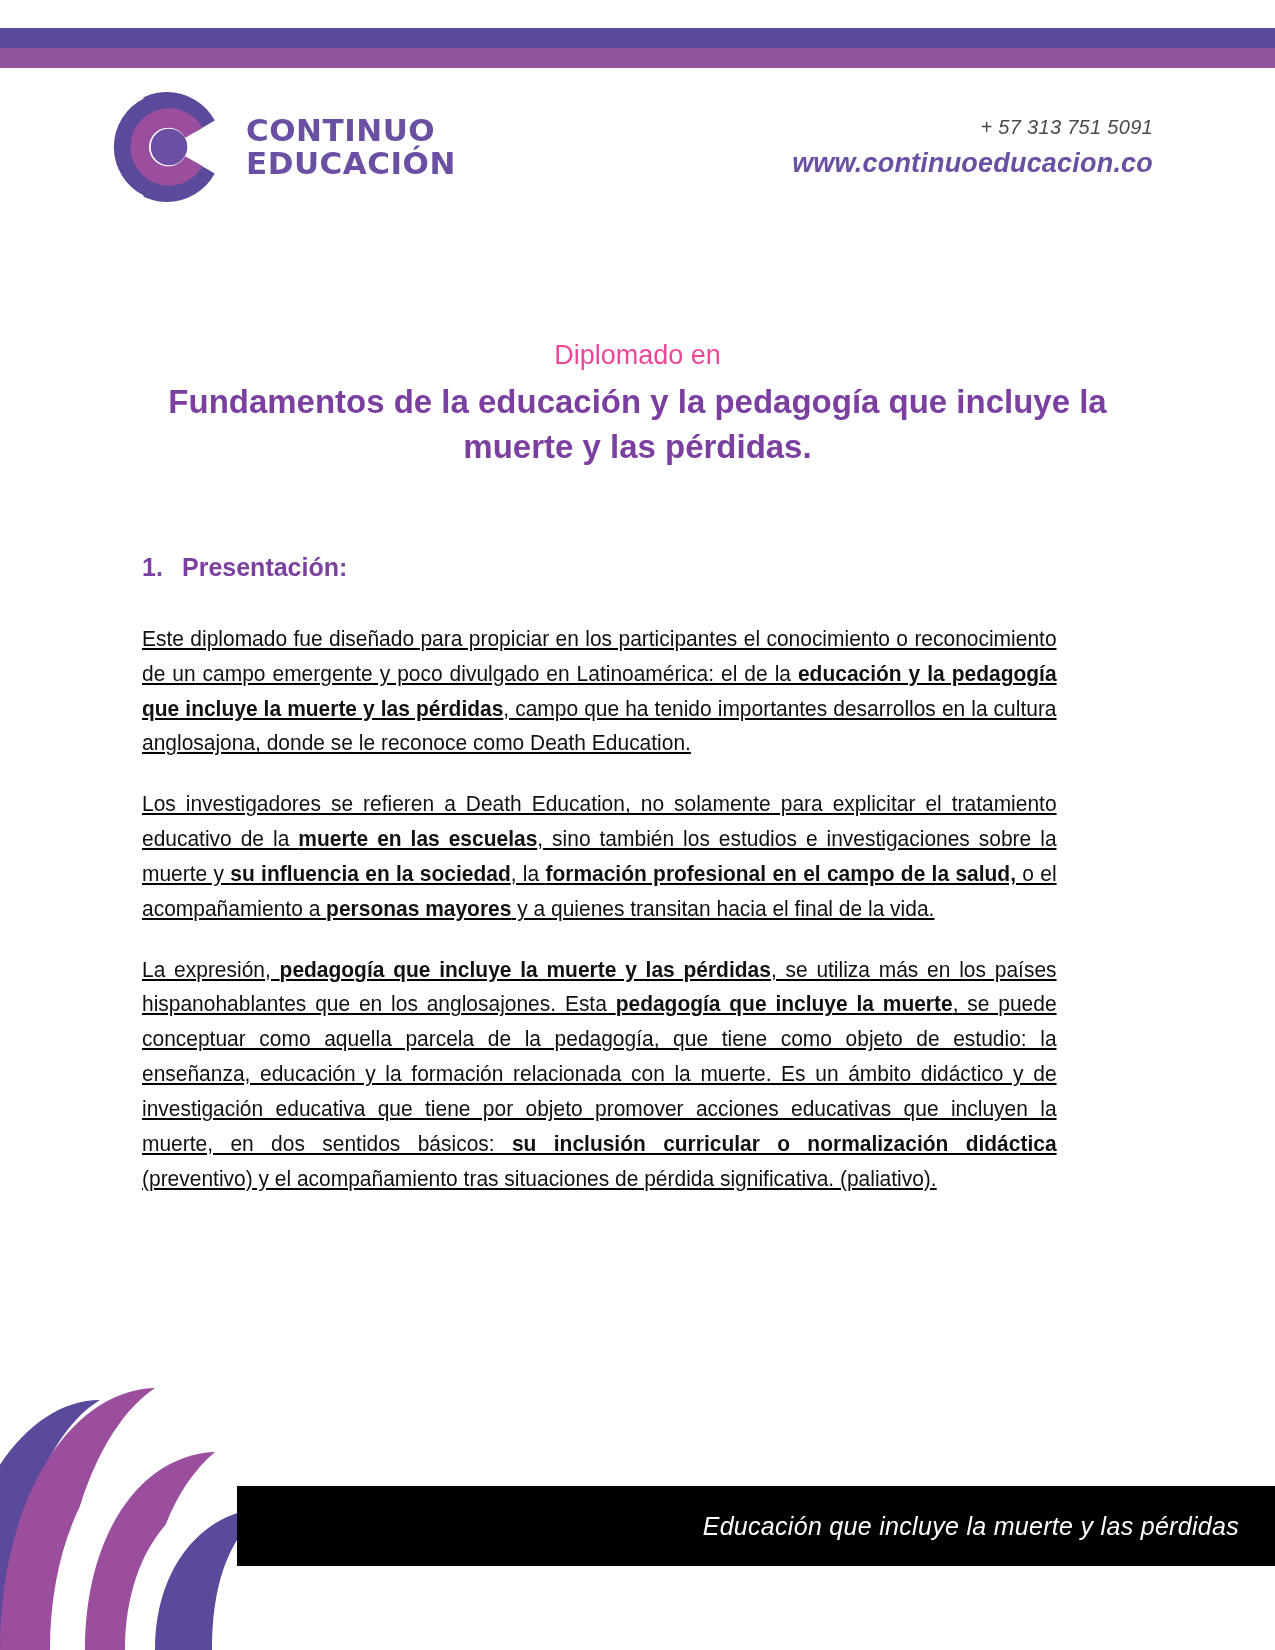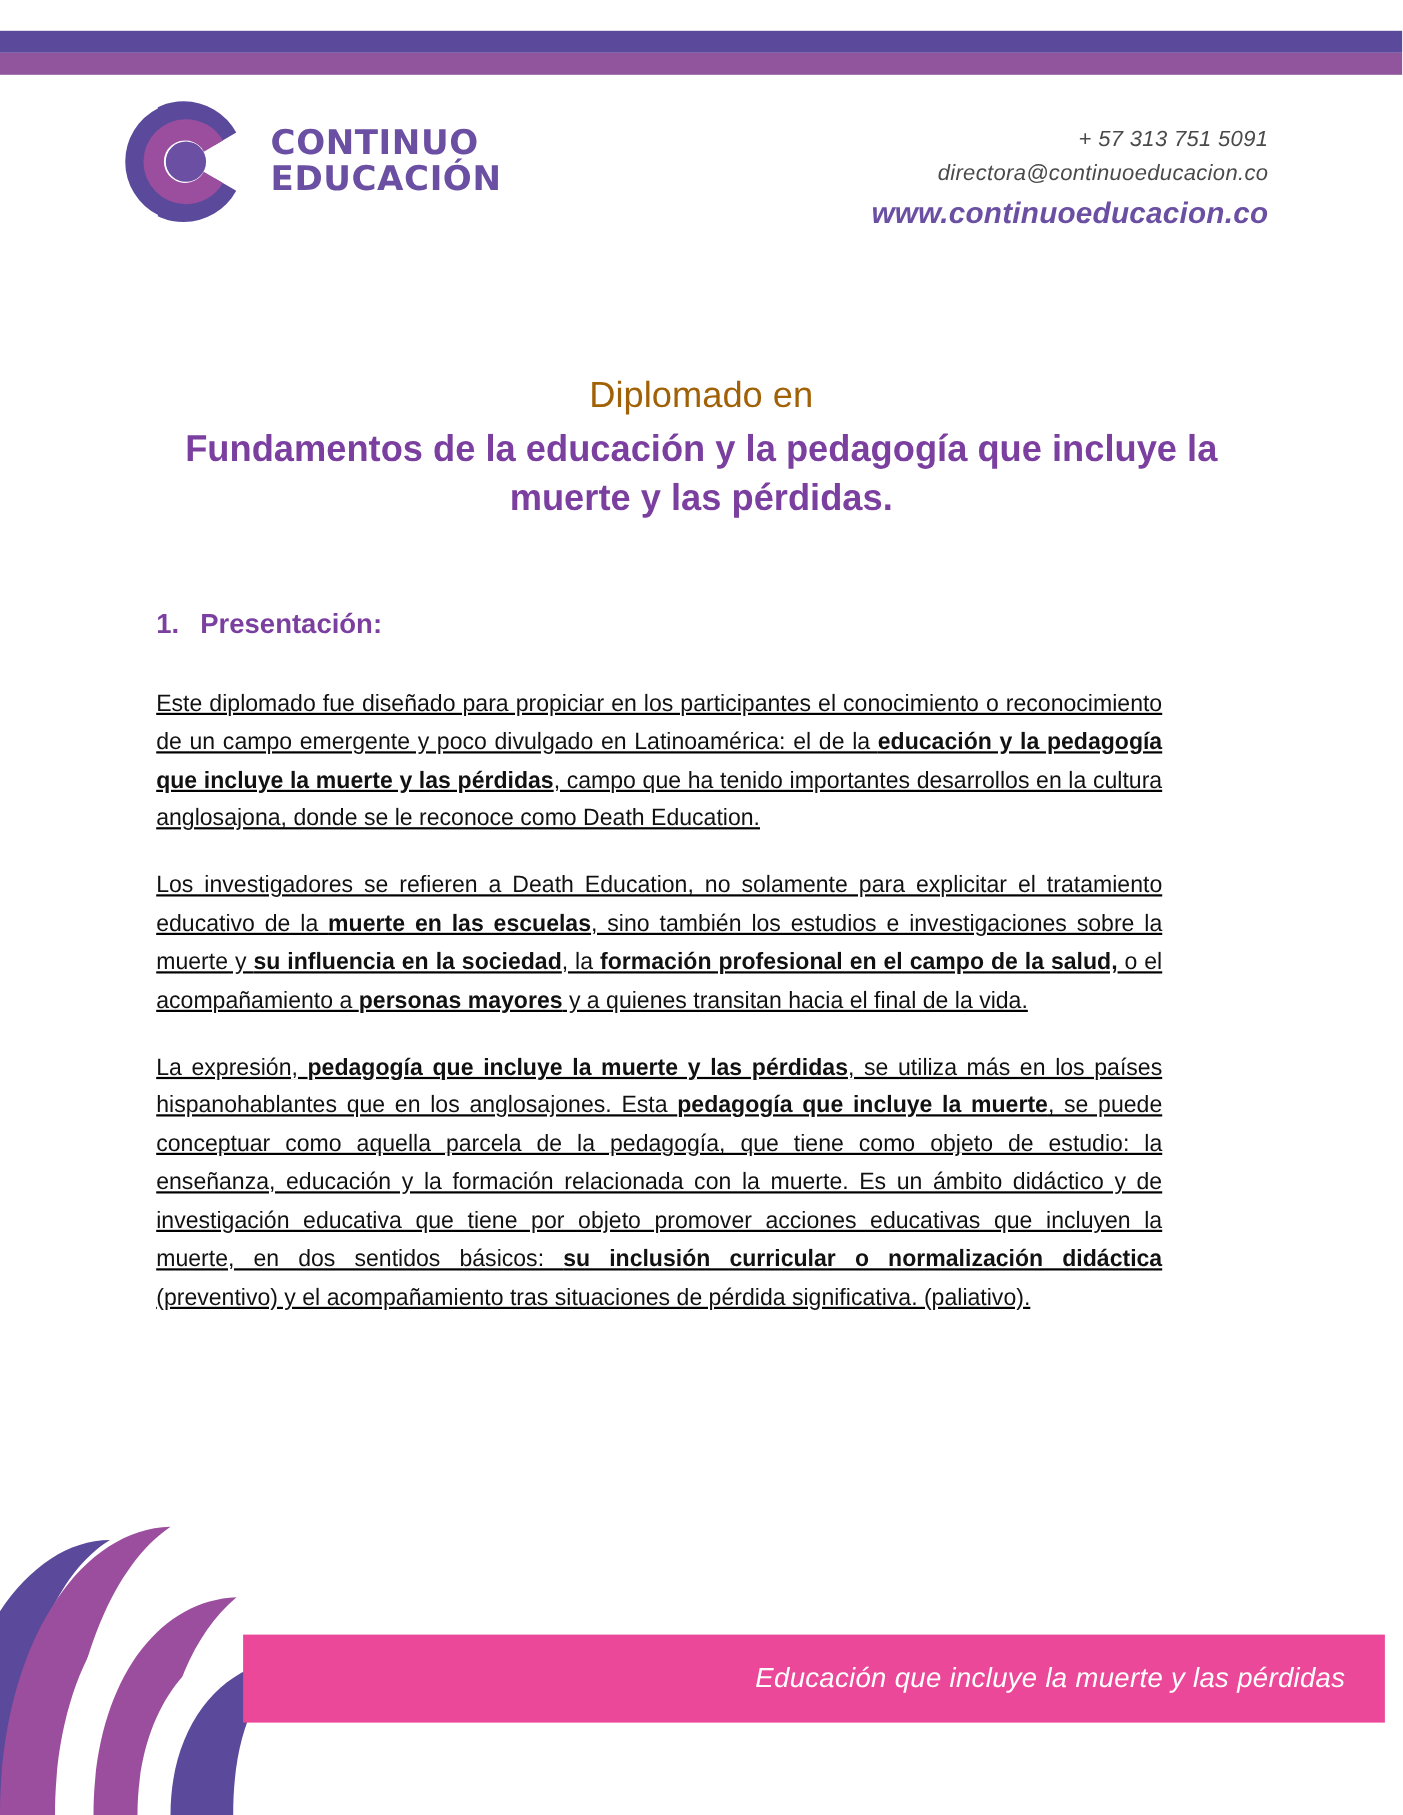--- a/index.html
+++ b/index.html
@@ -94,22 +94,22 @@
   
   .title-wrap {
     position: absolute;
     top: 340px;
     left: 150px;
     width: 975px;
     text-align: center;
   }
   .title-pre {
     font-family: "Liberation Sans", sans-serif;
-    font-size: 33px;
-    color: #a16207;
+    font-size: 27px;
+    color: #ec4899;
     margin-bottom: 8px;
   }
   .title-main {
     font-family: "Liberation Sans", sans-serif;
     font-weight: 700;
     font-size: 34px;
     line-height: 1.32;
     color: #7B3FA0;
     transform: scaleX(0.97);
     transform-origin: center;
@@ -153,25 +153,25 @@
   
   .footer-swoosh {
     position: absolute;
     left: -10px;
     bottom: 0;
     width: 320px;
     height: 290px;
   }
   .footer-band {
     position: absolute;
-    left: 221px;
+    left: 237px;
     bottom: 84px;
     width: 1038px;
     height: 80px;
-    background: #ec4899;
+    background: #000000;
   }
   .footer-text {
     position: absolute;
     right: 36px;
     top: 50%;
     transform: translateY(-50%);
     font-family: "Liberation Sans", sans-serif;
     font-style: italic;
     font-size: 25px;
     color: #ffffff;
@@ -201,21 +201,20 @@
         <path d="M36 10 A56 56 0 0 0 36 110" fill="none" stroke="#ffffff" stroke-width="5"></path>
       </svg>
       <div class="logo-wordmark">
         <span class="logo-line">CONTINUO</span>
         <span class="logo-line">EDUCACIÓN</span>
       </div>
     </div>
 
     <div class="contact-block">
       <div class="contact-phone">+ 57 313 751 5091</div>
-      <div class="contact-email">directora@continuoeducacion.co</div>
       <div class="contact-web">www.continuoeducacion.co</div>
     </div>
 
   </div>
 
   <div class="title-wrap">
     <div class="title-pre">Diplomado en</div>
     <div class="title-main">Fundamentos de la educación y la pedagogía que incluye la muerte y las pérdidas.</div>
   </div>
 

